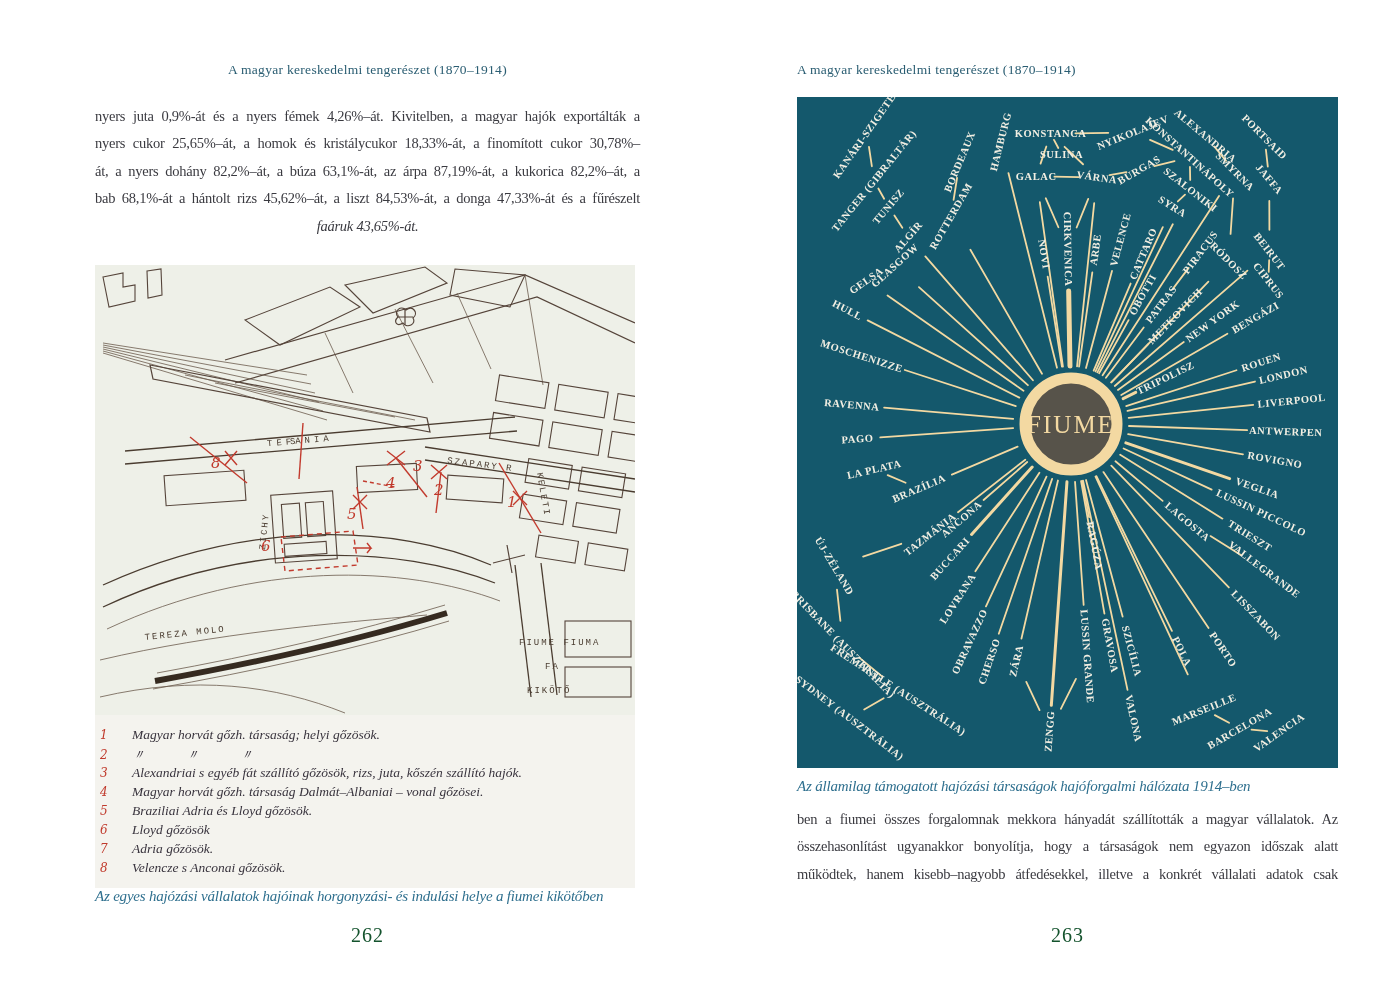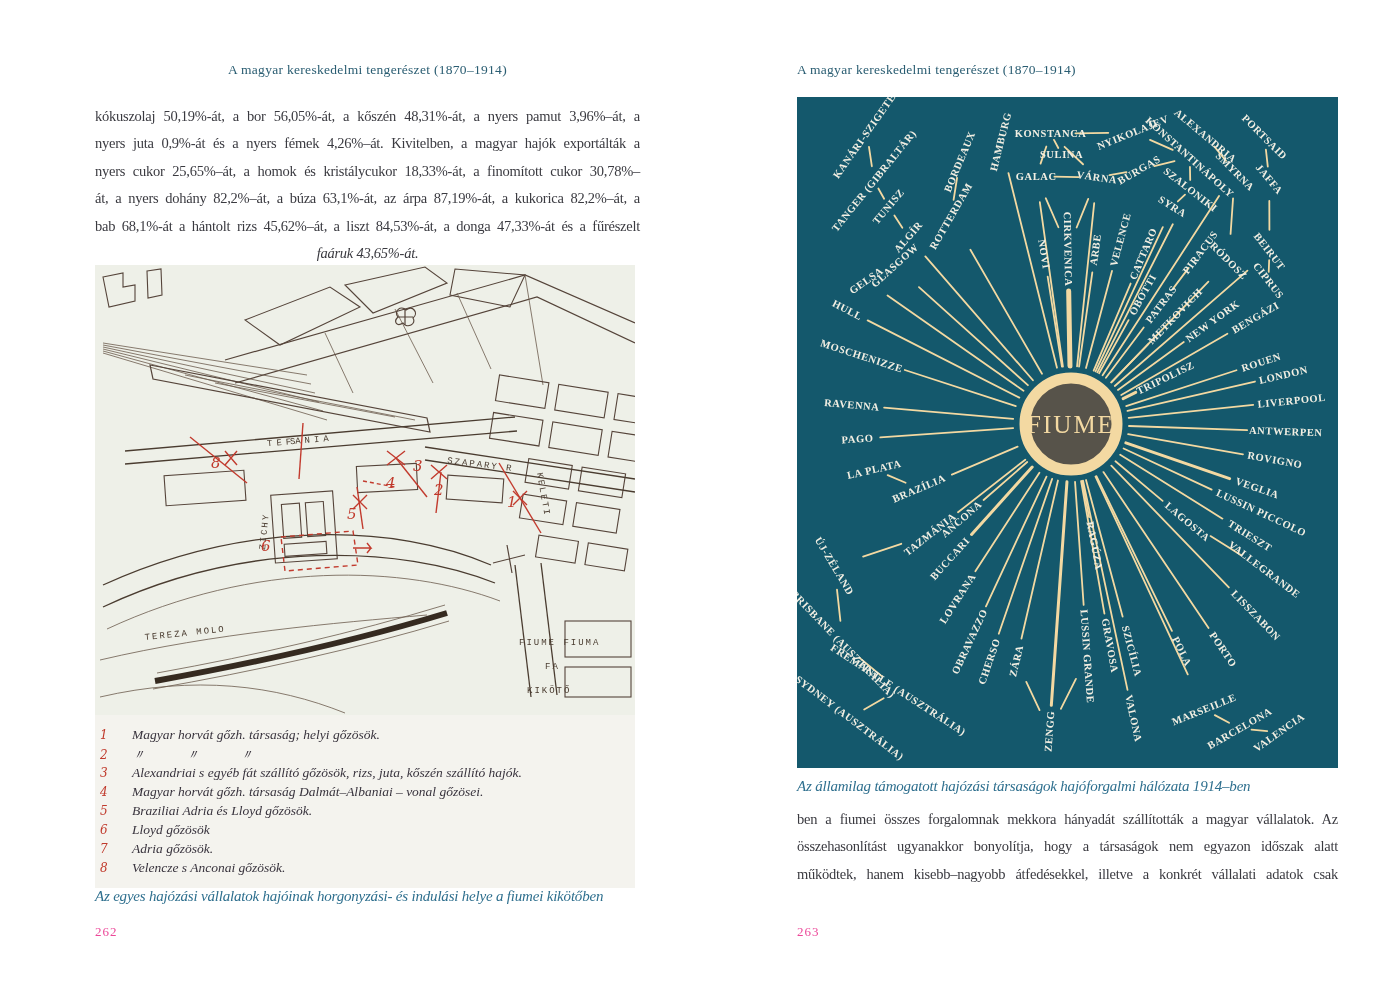--- a/index.html
+++ b/index.html
@@ -16,22 +16,22 @@
        line-height:27.4px;color:#3a3a40;}
   #left-page .body-par{top:103px;}
   #right-page .body-par{top:806px;}
   .jline{text-align:justify;text-align-last:justify;}
   .jline-end{text-align:center;font-style:italic;}
   .indent{text-indent:27px;}
   .caption{position:absolute;width:100%;text-align:left;font-style:italic;
        font-size:15px;letter-spacing:-0.2px;color:#2e6f8e;}
   #left-page .caption{top:888px;}
   #right-page .caption{top:778px;}
-  .page-number{position:absolute;width:100%;text-align:left;top:924px;
-       font-size:13px;color:#ec4899;letter-spacing:1px;}
+  .page-number{position:absolute;width:100%;text-align:center;top:924px;
+       font-size:20px;color:#14532d;letter-spacing:1px;}
   
   #map-figure{position:absolute;top:265px;left:0;width:540px;height:623px;}
   #map-svg{display:block;}
   .street{stroke:#55443a;stroke-width:1.2;fill:none;}
   .street-thin{stroke:#6b5a4c;stroke-width:.8;fill:none;}
   .block{stroke:#55443a;stroke-width:1.1;fill:none;}
   .quay{stroke:#4a3c30;stroke-width:1.3;fill:none;}
   .molo{stroke:#352a20;stroke-width:6;fill:none;}
   .map-label{font-family:"Liberation Mono", monospace;font-size:9px;
        fill:#4a3c30;letter-spacing:4px;}
@@ -55,21 +55,20 @@
   .hub-text{font-family:"Liberation Serif", serif;font-size:25px;
        letter-spacing:2px;fill:#f3d9a2;text-anchor:middle;}
 </style>
 </head>
 <body>
 
 <div class="page" id="left-page">
   <div class="running-header">A magyar kereskedelmi tengerészet (1870–1914)</div>
 
   <div class="body-par">
-    <div class="jline">kókuszolaj 50,19%-át, a bor 56,05%-át, a kőszén 48,31%-át, a nyers pamut 3,96%–át, a</div>
     <div class="jline">nyers juta 0,9%-át és a nyers fémek 4,26%–át. Kivitelben, a magyar hajók exportálták a</div>
     <div class="jline">nyers cukor 25,65%–át, a homok és kristálycukor 18,33%-át, a finomított cukor 30,78%–</div>
     <div class="jline">át, a nyers dohány 82,2%–át, a búza 63,1%-át, az árpa 87,19%-át, a kukorica 82,2%–át, a</div>
     <div class="jline">bab 68,1%-át a hántolt rizs 45,62%–át, a liszt 84,53%-át, a donga 47,33%-át és a fűrészelt</div>
     <div class="jline-end">faáruk 43,65%-át.</div>
   </div>
 
   <div id="map-figure">
     <svg id="map-svg" width="540" height="450" viewBox="0 0 540 450">
       <rect x="0" y="0" width="540" height="450" fill="#eef0e8"></rect>

